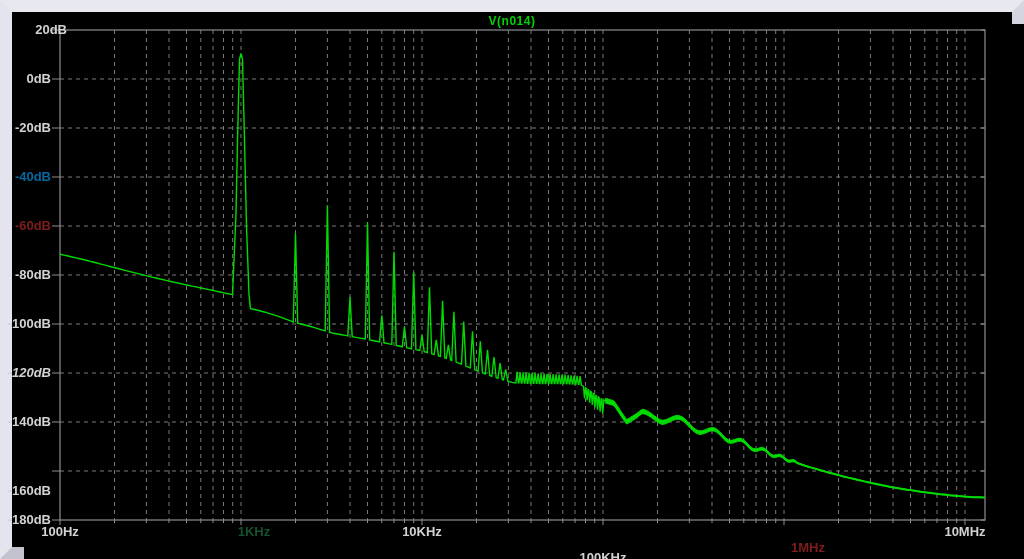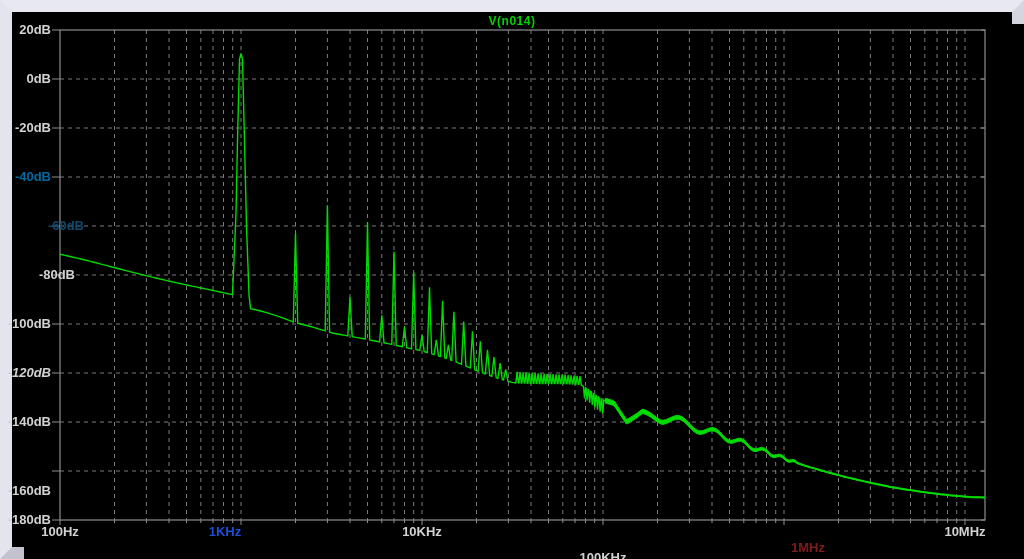--- a/index.html
+++ b/index.html
@@ -28,30 +28,30 @@
 <svg id="plot" width="1024" height="559" viewBox="0 0 1024 559">
     <path d="M114.5 30V520M146.4 30V520M169.0 30V520M186.5 30V520M200.8 30V520M213.0 30V520M223.5 30V520M232.7 30V520M241.0 30V520M295.5 30V520M327.4 30V520M350.0 30V520M367.5 30V520M381.8 30V520M394.0 30V520M404.5 30V520M413.7 30V520M422.0 30V520M476.5 30V520M508.4 30V520M531.0 30V520M548.5 30V520M562.8 30V520M575.0 30V520M585.5 30V520M594.7 30V520M603.0 30V520M657.5 30V520M689.4 30V520M712.0 30V520M729.5 30V520M743.8 30V520M756.0 30V520M766.5 30V520M775.7 30V520M784.0 30V520M838.5 30V520M870.4 30V520M893.0 30V520M910.5 30V520M924.8 30V520M937.0 30V520M947.5 30V520M956.7 30V520M965.0 30V520M60 79.0H985M60 128.0H985M60 177.0H985M60 226.0H985M60 275.0H985M60 324.0H985M60 373.0H985M60 422.0H985M60 471.0H985" stroke="#7a7a7a" stroke-width="1" fill="none" stroke-dasharray="4 4"></path>
     <path d="M60.0 520v5M114.5 520v3M146.4 520v3M169.0 520v3M186.5 520v3M200.8 520v3M213.0 520v3M223.5 520v3M232.7 520v3M241.0 520v5M295.5 520v3M327.4 520v3M350.0 520v3M367.5 520v3M381.8 520v3M394.0 520v3M404.5 520v3M413.7 520v3M422.0 520v5M476.5 520v3M508.4 520v3M531.0 520v3M548.5 520v3M562.8 520v3M575.0 520v3M585.5 520v3M594.7 520v3M603.0 520v5M657.5 520v3M689.4 520v3M712.0 520v3M729.5 520v3M743.8 520v3M756.0 520v3M766.5 520v3M775.7 520v3M784.0 520v5M838.5 520v3M870.4 520v3M893.0 520v3M910.5 520v3M924.8 520v3M937.0 520v3M947.5 520v3M956.7 520v3M965.0 520v5M52 30.0H60M981 30.0H985M52 79.0H60M981 79.0H985M52 128.0H60M981 128.0H985M52 177.0H60M981 177.0H985M52 226.0H60M981 226.0H985M52 275.0H60M981 275.0H985M52 324.0H60M981 324.0H985M52 373.0H60M981 373.0H985M52 422.0H60M981 422.0H985M52 471.0H60M981 471.0H985M52 520.0H60M981 520.0H985" stroke="#8e8e94" stroke-width="1" fill="none"></path>
     <rect x="60" y="30" width="925" height="490" fill="none" stroke="#8e8e94" stroke-width="1.2"></rect>
     <path d="M60 254.2L64.0 255.1L68.0 256.0L72.0 257.0L76.0 257.9L80.0 258.8L84.0 259.7L88.0 260.7L92.0 261.8L96.0 262.8L100.0 263.9L104.0 264.9L108.0 265.9L112.0 267.0L116.0 268.0L120.0 269.0L124.0 270.1L128.0 271.1L132.0 272.1L136.0 273.1L140.0 274.1L144.0 275.1L148.0 276.1L152.0 277.1L156.0 278.0L160.0 279.0L164.0 279.9L168.0 280.9L172.0 281.8L176.0 282.6L180.0 283.5L184.0 284.4L188.0 285.2L192.0 286.1L196.0 286.9L200.0 287.8L204.0 288.6L208.0 289.4L212.0 290.2L216.0 291.1L220.0 292.0L224.0 292.9L228.0 293.8L232.0 294.4L232.5 294.5L236.0 213.8L237.5 140.3L239.5 59.4L241.0 53.3L242.5 59.4L244.5 140.3L246.5 226.0L249.0 294.6L250.5 308.6L254.5 309.5L258.5 310.5L262.5 311.5L266.5 312.7L270.5 313.9L274.5 315.1L278.5 316.4L282.5 317.9L286.5 319.4L290.5 320.9L293.3 321.9L295.5 233.4L297.7 323.3L301.7 324.3L305.7 325.3L309.7 326.3L313.7 327.4L317.7 328.6L321.7 329.8L325.2 330.9L327.4 205.2L329.6 332.2L333.6 333.3L337.6 334.0L341.6 334.7L345.6 335.4L347.8 335.9L350.0 297.1L352.2 336.6L356.2 337.4L360.2 338.1L364.2 338.8L365.3 339.0L367.5 222.3L369.7 339.9L373.7 340.7L377.7 341.5L379.6 341.9L381.8 315.4L384.0 342.8L388.0 343.6L391.8 344.4L394.0 251.7L396.2 345.4L400.2 346.3L402.3 346.8L404.5 326.5L406.7 347.7L410.7 348.6L411.5 348.8L413.7 272.6L415.9 349.7L419.8 350.5L422.0 335.0L424.2 351.6L427.3 352.5L429.5 287.3L431.7 353.8L434.1 354.6L436.3 339.9L438.5 355.9L440.4 356.4L442.6 300.7L444.8 357.9L446.2 358.4L448.4 344.8L450.6 360.1L451.7 360.5L453.9 311.8L456.1 362.1L460.1 363.7L461.5 364.3L463.7 321.6L465.9 366.1L469.9 367.8L470.3 367.9L472.5 331.4L474.7 369.8L478.1 371.2L480.3 341.2L482.5 372.8L485.3 373.9L487.5 349.7L489.7 375.5L491.8 376.3L494.0 357.1L496.2 377.8L497.9 378.3L500.1 363.2L502.3 379.6L503.5 379.9L505.7 369.3L507.9 381.2L511.9 382.4L515.9 382.9L515.9 382.9L517.1 371.8L518.3 382.9L518.9 382.9L520.1 372.1L521.3 383.0L521.9 383.0L523.1 372.3L524.3 383.1L524.9 383.1L526.1 372.5L527.3 383.2L527.9 383.2L529.1 372.7L530.3 383.3L530.9 383.3L532.1 372.9L533.3 383.3L533.9 383.4L535.1 373.1L536.3 383.4L536.9 383.4L538.1 373.4L539.3 383.5L539.9 383.5L541.1 373.6L542.3 383.5L542.9 383.5L544.1 373.7L545.3 383.5L545.9 383.5L547.1 373.9L548.3 383.5L548.9 383.5L550.1 374.0L551.3 383.5L551.9 383.5L553.1 374.1L554.3 383.5L554.9 383.5L556.1 374.3L557.3 383.5L557.9 383.5L559.1 374.4L560.3 383.5L560.9 383.5L562.1 374.5L563.3 383.6L563.9 383.6L565.1 374.7L566.3 383.7L566.9 383.8L568.1 375.0L569.3 383.9L569.9 383.9L571.1 375.3L572.3 384.1L572.9 384.1L574.1 375.6L575.3 384.2L575.9 384.3L577.1 375.9L578.3 384.4L578.9 384.4L580.1 376.2L581.3 385.1L583.5 386.5L583.5 386.5L584.5 398.5L585.5 387.8L586.1 388.1L587.1 400.5L588.1 389.5L588.7 389.9L589.7 402.7L590.7 391.5L591.3 391.9L592.3 405.0L593.3 393.4L593.9 393.8L594.9 407.4L595.9 395.4L596.5 395.8L597.5 409.8L598.5 397.1L599.1 397.5L600.1 411.8L601.1 398.8L601.7 399.1L602.7 413.8L603.7 400.2L605.3 400.6L605.3 400.6L606.8 401.1L608.3 401.5L609.8 401.9L611.3 402.4L612.8 402.8L614.3 403.6L615.8 405.9L617.3 408.1L618.8 410.4L620.3 412.6L621.8 414.9L623.3 417.1L624.8 419.4L626.3 421.6L627.8 421.2L629.3 420.3L630.8 419.4L632.3 418.4L633.8 417.5L635.3 416.6L636.8 415.6L638.3 414.4L639.8 413.2L641.3 412.1L642.8 411.4L644.3 411.8L645.8 412.3L647.3 413.0L648.8 413.8L650.3 414.8L651.8 415.9L653.3 417.0L654.8 418.1L656.3 419.3L657.8 420.3L659.3 421.2L660.8 421.9L662.3 422.3L663.8 422.2L665.3 421.8L666.8 421.3L668.3 420.6L669.8 419.9L671.3 419.2L672.8 418.5L674.3 417.9L675.8 417.6L677.3 417.4L678.8 417.5L680.3 417.9L681.8 418.5L683.3 419.5L684.8 420.7L686.3 422.1L687.8 423.6L689.3 425.2L690.8 426.8L692.3 428.3L693.8 429.7L695.3 430.8L696.8 431.7L698.3 432.3L699.8 432.6L701.3 432.6L702.8 432.3L704.3 431.8L705.8 431.2L707.3 430.5L708.8 429.9L710.3 429.5L711.8 429.2L713.3 429.3L714.8 429.7L716.3 430.4L717.8 431.5L719.3 432.9L720.8 434.5L722.3 436.1L723.8 437.7L725.3 439.1L726.8 440.3L728.3 441.2L729.8 441.7L731.3 441.8L732.8 441.6L734.3 441.1L735.8 440.6L737.3 440.1L738.8 439.8L740.3 439.8L741.8 440.2L743.3 441.0L744.8 442.2L746.3 443.6L747.8 445.3L749.3 446.9L750.8 448.3L752.3 449.3L753.8 450.0L755.3 450.2L756.8 450.0L758.3 449.5L759.8 449.1L761.3 448.8L762.8 448.9L764.3 449.4L765.8 450.5L767.3 451.8L768.8 453.3L770.3 454.7L771.8 455.7L773.3 456.3L774.8 456.3L776.3 456.0L777.8 455.6L779.3 455.4L780.8 455.7L782.3 456.5L783.8 457.7L785.3 459.1L786.8 460.3L788.3 461.0L789.8 461.2L791.3 460.9L792.8 460.7L794.3 460.9L795.8 461.7L799.3 463.7L802.3 464.8L805.3 465.8L808.3 466.7L811.3 467.6L814.3 468.4L817.3 469.3L820.3 470.2L823.3 471.0L826.3 471.9L829.3 472.7L832.3 473.5L835.3 474.3L838.3 475.1L841.3 475.9L844.3 476.7L847.3 477.4L850.3 478.1L853.3 478.8L856.3 479.5L859.3 480.2L862.3 480.9L865.3 481.6L868.3 482.3L871.3 483.0L874.3 483.6L877.3 484.2L880.3 484.8L883.3 485.4L886.3 486.0L889.3 486.7L892.3 487.3L895.3 487.8L898.3 488.3L901.3 488.7L904.3 489.2L907.3 489.7L910.3 490.1L913.3 490.6L916.3 491.1L919.3 491.5L922.3 491.9L925.3 492.3L928.3 492.7L931.3 493.1L934.3 493.4L937.3 493.8L940.3 494.2L943.3 494.5L946.3 494.8L949.3 495.2L952.3 495.5L955.3 495.8L958.3 496.1L961.3 496.3L964.3 496.6L967.3 496.8L970.3 497.0L973.3 497.2L976.3 497.3L979.3 497.3L982.3 497.4L985.0 497.5" stroke="#00db00" stroke-width="1.4" fill="none" stroke-linejoin="miter"></path>
     <path d="M605.3 398.2L606.8 398.6L608.3 399.1L609.8 399.5L611.3 400.0L612.8 400.4L614.3 401.3L615.8 403.5L617.3 405.8L618.8 408.0L620.3 410.3L621.8 412.5L623.3 414.8L624.8 417.0L626.3 419.3L627.8 418.9L629.3 418.0L630.8 417.1L632.3 416.2L633.8 415.3L635.3 414.3L636.8 413.4L638.3 412.2L639.8 411.0L641.3 409.9L642.8 409.2L644.3 409.6L645.8 410.2L647.3 410.9L648.8 411.7L650.3 412.7L651.8 413.7L653.3 414.9L654.8 416.0L656.3 417.2L657.8 418.2L659.3 419.2L660.8 419.9L662.3 420.3L663.8 420.1L665.3 419.8L666.8 419.3L668.3 418.6L669.8 417.9L671.3 417.2L672.8 416.5L674.3 416.0L675.8 415.6L677.3 415.5L678.8 415.6L680.3 416.0L681.8 416.6L683.3 417.6L684.8 418.8L686.3 420.2L687.8 421.7L689.3 423.3L690.8 424.9L692.3 426.5L693.8 427.9L695.3 429.0L696.8 429.9L698.3 430.5L699.8 430.8L701.3 430.8L702.8 430.5L704.3 430.0L705.8 429.4L707.3 428.8L708.8 428.2L710.3 427.8L711.8 427.5L713.3 427.6L714.8 428.0L716.3 428.8L717.8 429.9L719.3 431.3L720.8 432.8L722.3 434.5L723.8 436.1L725.3 437.5L726.8 438.7L728.3 439.6L729.8 440.1L731.3 440.2L732.8 440.0L734.3 439.6L735.8 439.1L737.3 438.6L738.8 438.2L740.3 438.3L741.8 438.7L743.3 439.5L744.8 440.7L746.3 442.2L747.8 443.8L749.3 445.4L750.8 446.8L752.3 447.9L753.8 448.6L755.3 448.8L756.8 448.6L758.3 448.2L759.8 447.7L761.3 447.4L762.8 447.5L764.3 448.1L765.8 449.1L767.3 450.5L768.8 452.0L770.3 453.4L771.8 454.5L773.3 455.0L774.8 455.0L776.3 454.7L777.8 454.4L779.3 454.2L780.8 454.5L782.3 455.3L783.8 456.6L785.3 458.0L786.8 459.2L788.3 459.9L789.8 460.0L791.3 459.8L792.8 459.6L794.3 459.8L795.8 460.6L795.8 462.8L794.3 462.0L792.8 461.8L791.3 462.1L789.8 462.3L788.3 462.2L786.8 461.5L785.3 460.3L783.8 458.9L782.3 457.7L780.8 456.9L779.3 456.6L777.8 456.8L776.3 457.2L774.8 457.6L773.3 457.5L771.8 457.0L770.3 456.0L768.8 454.6L767.3 453.1L765.8 451.8L764.3 450.8L762.8 450.2L761.3 450.1L759.8 450.4L758.3 450.9L756.8 451.4L755.3 451.6L753.8 451.4L752.3 450.7L750.8 449.7L749.3 448.3L747.8 446.7L746.3 445.1L744.8 443.6L743.3 442.5L741.8 441.7L740.3 441.3L738.8 441.3L737.3 441.6L735.8 442.1L734.3 442.7L732.8 443.1L731.3 443.3L729.8 443.2L728.3 442.8L726.8 441.9L725.3 440.7L723.8 439.3L722.3 437.7L720.8 436.1L719.3 434.5L717.8 433.2L716.3 432.1L714.8 431.4L713.3 431.0L711.8 430.9L710.3 431.2L708.8 431.6L707.3 432.3L705.8 432.9L704.3 433.6L702.8 434.0L701.3 434.3L699.8 434.4L698.3 434.1L696.8 433.5L695.3 432.6L693.8 431.5L692.3 430.1L690.8 428.6L689.3 427.1L687.8 425.5L686.3 423.9L684.8 422.6L683.3 421.4L681.8 420.5L680.3 419.8L678.8 419.4L677.3 419.3L675.8 419.5L674.3 419.9L672.8 420.5L671.3 421.1L669.8 421.9L668.3 422.6L666.8 423.3L665.3 423.8L663.8 424.2L662.3 424.4L660.8 424.0L659.3 423.3L657.8 422.4L656.3 421.4L654.8 420.3L653.3 419.1L651.8 418.0L650.3 416.9L648.8 416.0L647.3 415.2L645.8 414.5L644.3 414.0L642.8 413.6L641.3 414.3L639.8 415.4L638.3 416.6L636.8 417.9L635.3 418.8L633.8 419.8L632.3 420.7L630.8 421.6L629.3 422.6L627.8 423.5L626.3 423.9L624.8 421.7L623.3 419.4L621.8 417.2L620.3 415.0L618.8 412.7L617.3 410.5L615.8 408.3L614.3 406.0L612.8 405.2L611.3 404.8L609.8 404.3L608.3 403.9L606.8 403.5L605.3 403.1Z" fill="#00db00" stroke="#00db00" stroke-width="1"></path>
     <path d="M796.3 462.7L799.3 463.7L802.3 464.8L805.3 465.8L808.3 466.7L811.3 467.6L814.3 468.4L817.3 469.3L820.3 470.2L823.3 471.0L826.3 471.9L829.3 472.7L832.3 473.5L835.3 474.3L838.3 475.1L841.3 475.9L844.3 476.7L847.3 477.4L850.3 478.1L853.3 478.8L856.3 479.5L859.3 480.2L862.3 480.9L865.3 481.6L868.3 482.3L871.3 483.0L874.3 483.6L877.3 484.2L880.3 484.8L883.3 485.4L886.3 486.0L889.3 486.7L892.3 487.3L895.3 487.8L898.3 488.3L901.3 488.7L904.3 489.2L907.3 489.7L910.3 490.1L913.3 490.6L916.3 491.1L919.3 491.5L922.3 491.9L925.3 492.3L928.3 492.7L931.3 493.1L934.3 493.4L937.3 493.8L940.3 494.2L943.3 494.5L946.3 494.8L949.3 495.2L952.3 495.5L955.3 495.8L958.3 496.1L961.3 496.3L964.3 496.6L967.3 496.8L970.3 497.0L973.3 497.2L976.3 497.3L979.3 497.3L982.3 497.4L985 497.5" stroke="#00db00" stroke-width="2" fill="none"></path>
   </svg>
 
 <div id="labels">
-    <span class="lab ylab" style="left: 0px; width: 51px; top: 22px; color: rgb(210, 210, 210);">20dB</span>
+    <span class="lab ylab" style="left: 16px; width: 51px; top: 22px; color: rgb(210, 210, 210);">20dB</span>
     <span class="lab ylab" style="left: 0px; width: 51px; top: 71px; color: rgb(210, 210, 210);">0dB</span>
     <span class="lab ylab" style="left: 0px; width: 51px; top: 120px; color: rgb(210, 210, 210);">-20dB</span>
     <span class="lab ylab" style="left: 0px; width: 51px; top: 169px; color: #0369a1;">-40dB</span>
-    <span class="lab ylab" style="left: 13px; width: 51px; top: 218px; color: #0c4a6e; padding-left: 20px;">-60dB</span>
-    <span class="lab ylab" style="left: 0px; width: 51px; top: 267px; color: rgb(210, 210, 210); margin-left: 24px;">-80dB</span>
+    <span class="lab ylab" style="left: 0px; width: 51px; top: 218px; color: #7f1d1d;">-60dB</span>
+    <span class="lab ylab" style="left: 0px; width: 51px; top: 267px; color: rgb(210, 210, 210);">-80dB</span>
     <span class="lab ylab" style="left: 0px; width: 51px; top: 316px; color: rgb(210, 210, 210); text-align: right;">-100dB</span>
     <span class="lab ylab" style="left: 0px; width: 51px; top: 365px; color: rgb(210, 210, 210); font-style: italic;">-120dB</span>
     <span class="lab ylab" style="left: 0px; width: 51px; top: 414px; color: rgb(210, 210, 210);">-140dB</span>
     <span class="lab ylab" style="left: 0px; width: 51px; top: 463px; color: rgb(210, 210, 210); margin-top: 20px;">-160dB</span>
     <span class="lab ylab" style="left: 0px; width: 51px; top: 512px; color: rgb(210, 210, 210);">-180dB</span>
     <span class="lab xlab" style="left: 15px; width: 90px; top: 524px; color: rgb(210, 210, 210);">100Hz</span>
-    <span class="lab xlab" style="left: 180px; width: 90px; top: 524px; color: #1d4ed8;">1KHz</span>
+    <span class="lab xlab" style="left: 209px; width: 90px; top: 524px; color: #14532d;">1KHz</span>
     <span class="lab xlab" style="left: 377px; width: 90px; top: 524px; color: rgb(210, 210, 210);">10KHz</span>
     <span class="lab xlab" style="left: 558px; width: 90px; top: 550px; color: rgb(210, 210, 210);">100KHz</span>
     <span class="lab xlab" style="left: 763px; width: 90px; top: 524px; color: #7f1d1d; margin-top: 16px;">1MHz</span>
     <span class="lab xlab" style="left: 920px; width: 90px; top: 524px; color: rgb(210, 210, 210);">10MHz</span>
   </div>
 
 </body></html>

